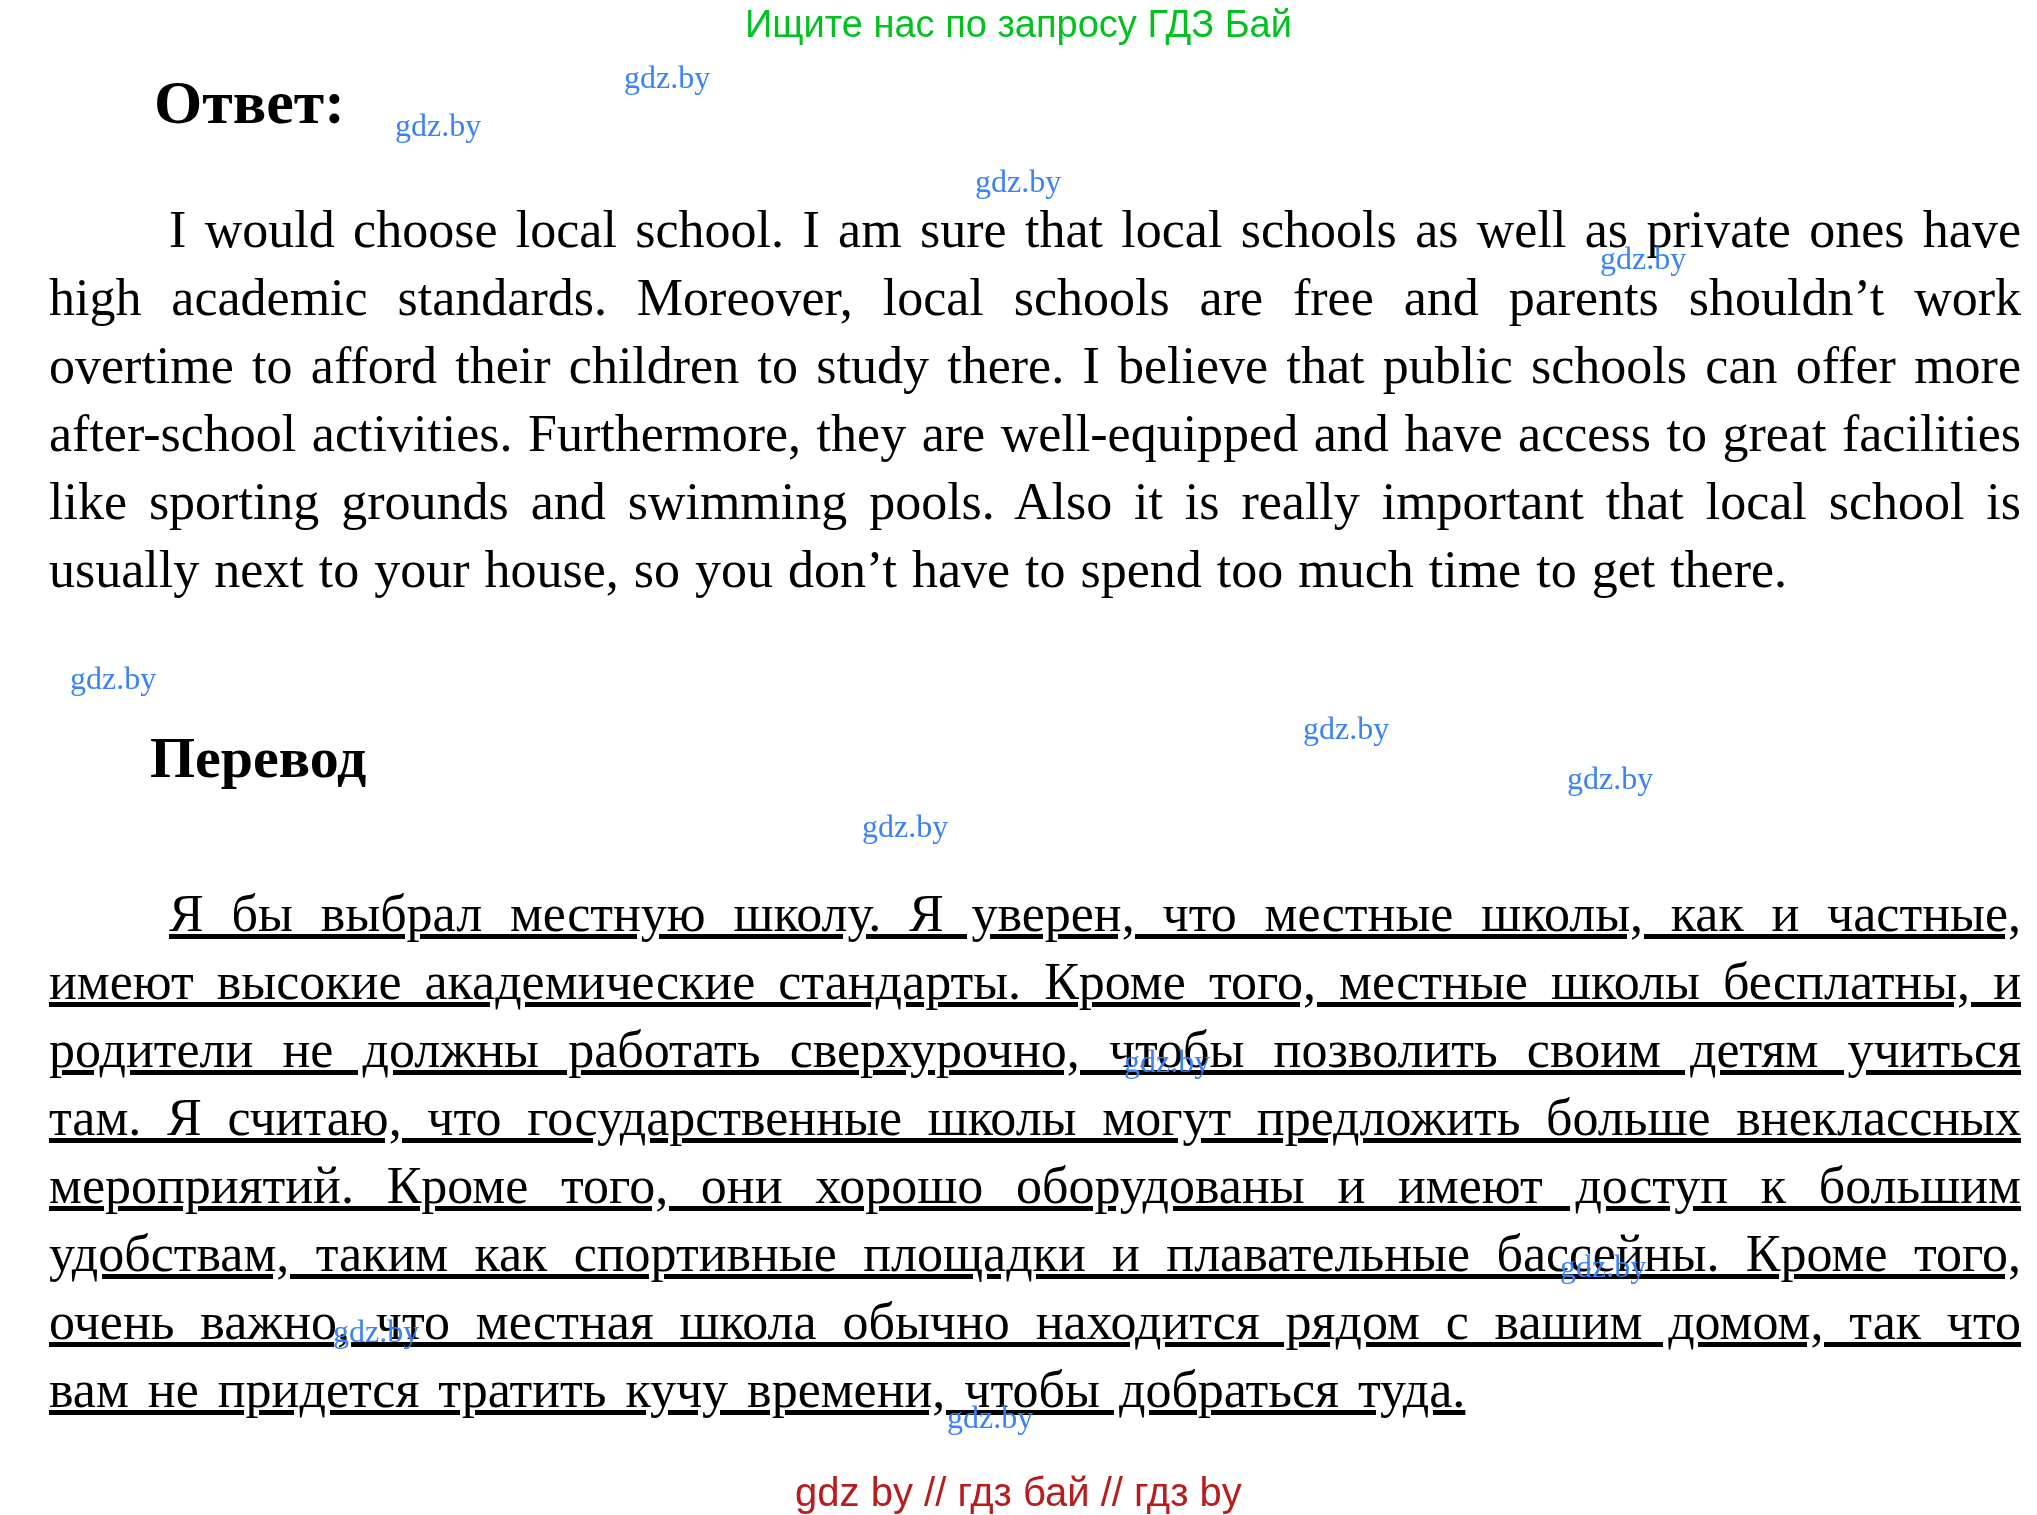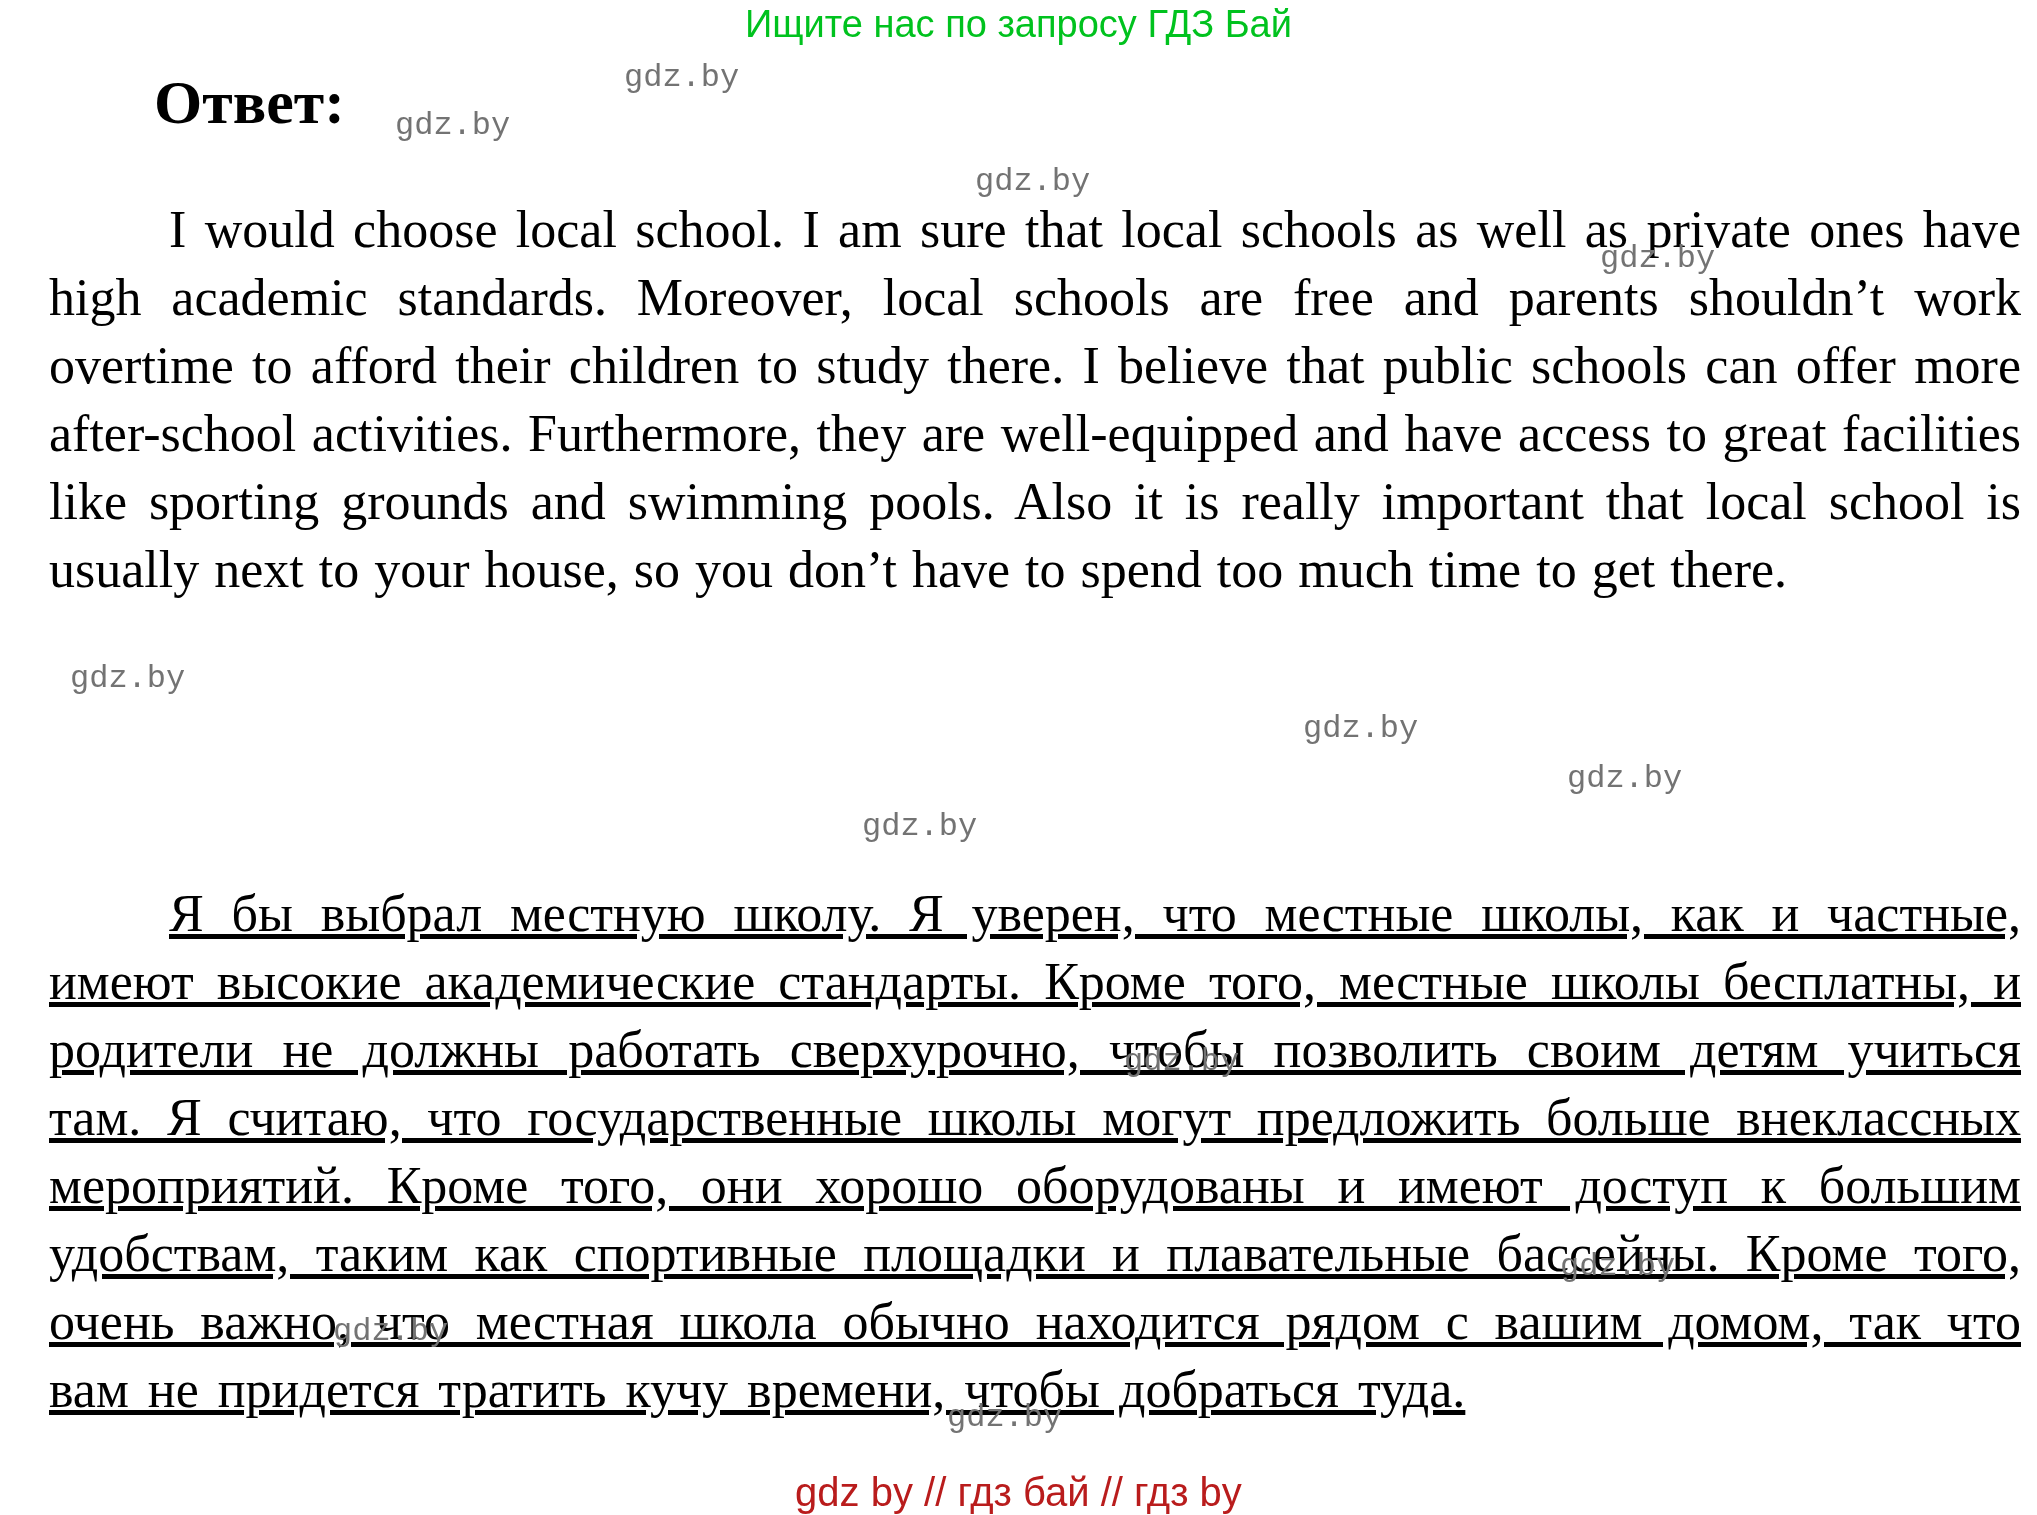--- a/index.html
+++ b/index.html
@@ -62,38 +62,39 @@
     left: 0;
     width: 100%;
     text-align: center;
     font-family: "Liberation Sans", "DejaVu Sans", sans-serif;
     font-size: 40px;
     line-height: 1.1;
     color: #b91c1c;
   }
   .wm {
     position: absolute;
-    font-family: Liberation Mono, monospace;
+    font-family: Liberation Serif, serif;
     font-size: 32px;
     line-height: 1.1;
-    color: #737373;
+    color: #3b82f6;
     white-space: nowrap;
   }
 </style>
 </head>
 <body>
 
 <div class="page">
 
   <div class="promo-banner">Ищите нас по запросу ГДЗ Бай</div>
 
   <h2 class="answer-heading">Ответ:</h2>
 
   <p class="para para-english">I would choose local school. I am sure that local schools as well as private ones have high academic standards. Moreover, local schools are free and parents shouldn’t work overtime to afford their children to study there. I believe that public schools can offer more after-school activities. Furthermore, they are well-equipped and have access to great facilities like sporting grounds and swimming pools. Also it is really important that local school is usually next to your house, so you don’t have to spend too much time to get there.</p>
 
+  <h2 class="translation-heading">Перевод</h2>
 
   <p class="para para-russian">Я бы выбрал местную школу. Я уверен, что местные школы, как и частные, имеют высокие академические стандарты. Кроме того, местные школы бесплатны, и родители не должны работать сверхурочно, чтобы позволить своим детям учиться там. Я считаю, что государственные школы могут предложить больше внеклассных мероприятий. Кроме того, они хорошо оборудованы и имеют доступ к большим удобствам, таким как спортивные площадки и плавательные бассейны. Кроме того, очень важно, что местная школа обычно находится рядом с вашим домом, так что вам не придется тратить кучу времени, чтобы добраться туда.</p>
 
   <div id="watermarks">
       <span class="wm" style="left: 624px; top: 60px;">gdz.by</span>
       <span class="wm" style="left: 395px; top: 108px;">gdz.by</span>
       <span class="wm" style="left: 975px; top: 164px;">gdz.by</span>
       <span class="wm" style="left: 1600px; top: 241px;">gdz.by</span>
       <span class="wm" style="left: 70px; top: 661px;">gdz.by</span>
       <span class="wm" style="left: 1303px; top: 711px;">gdz.by</span>

